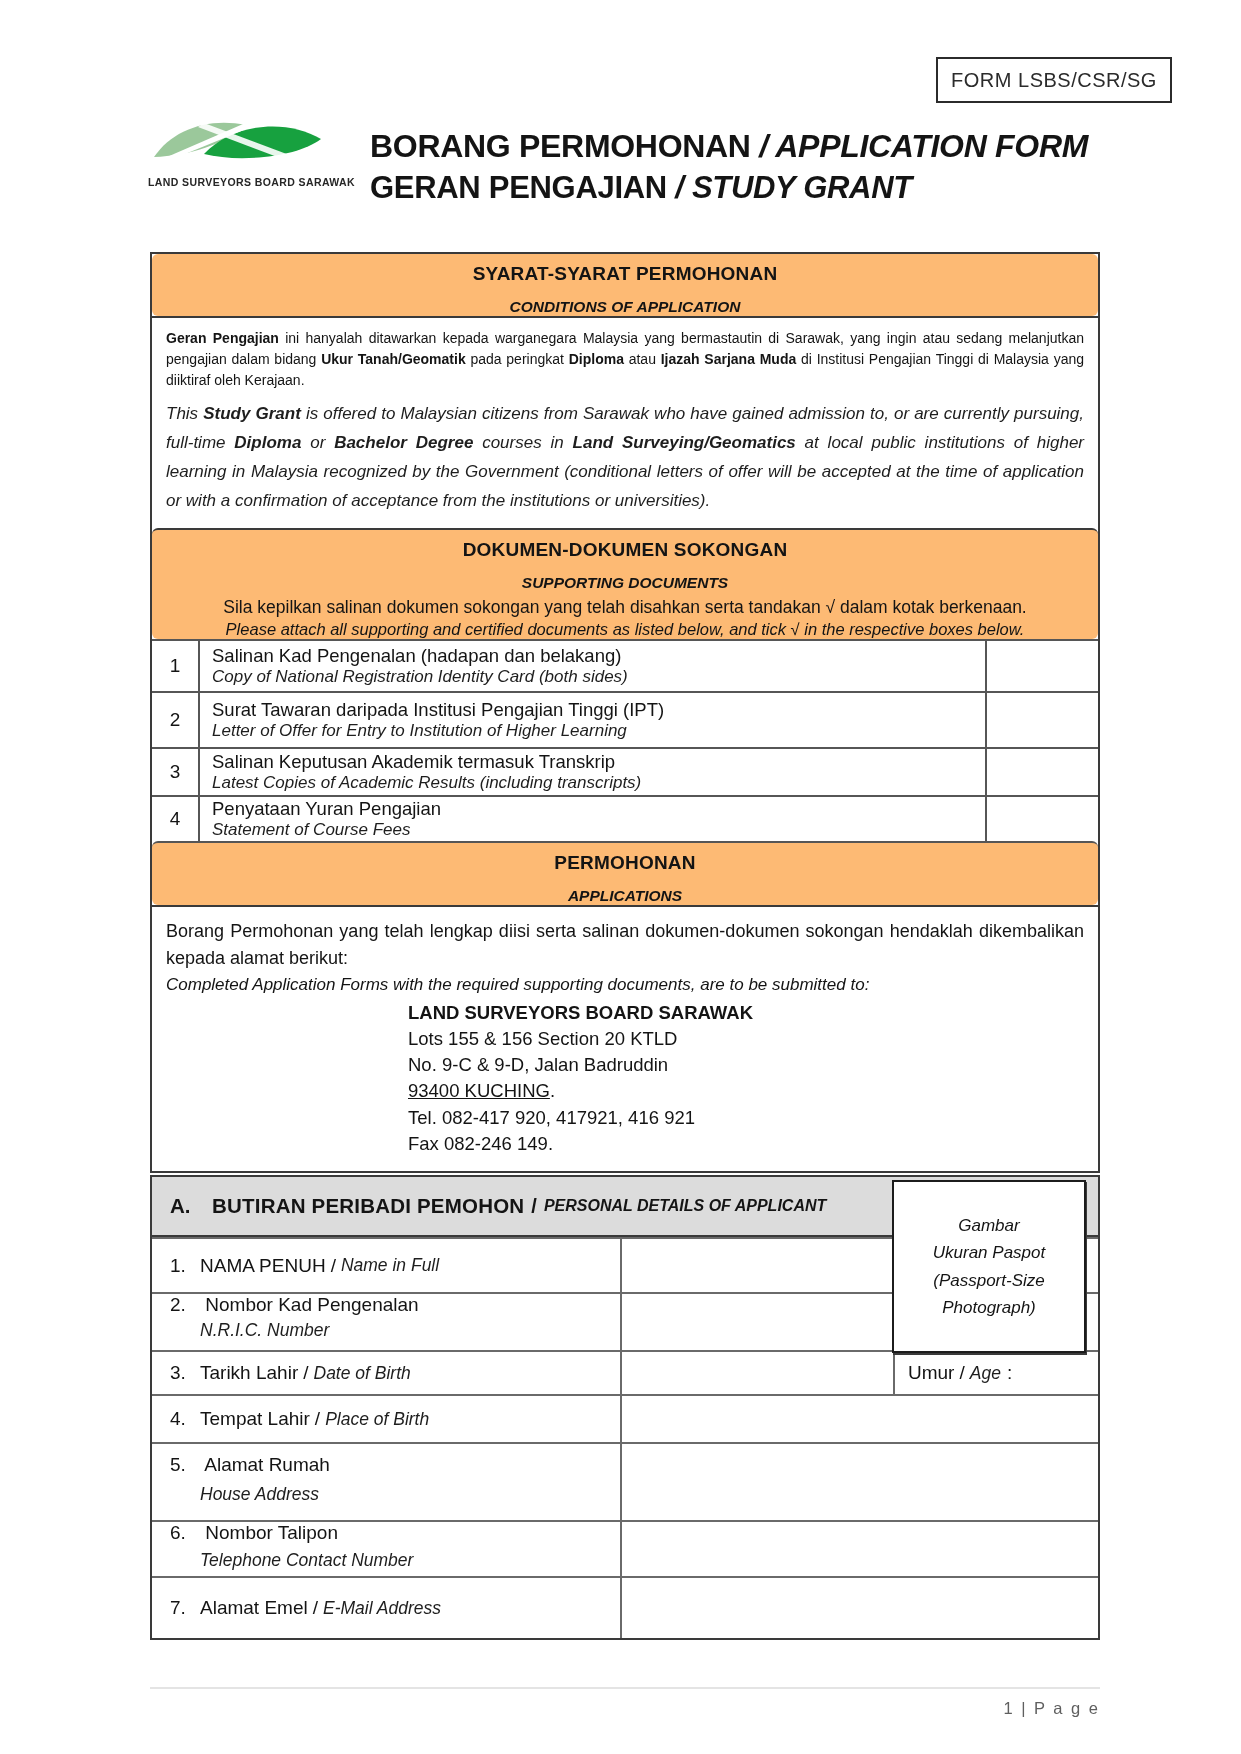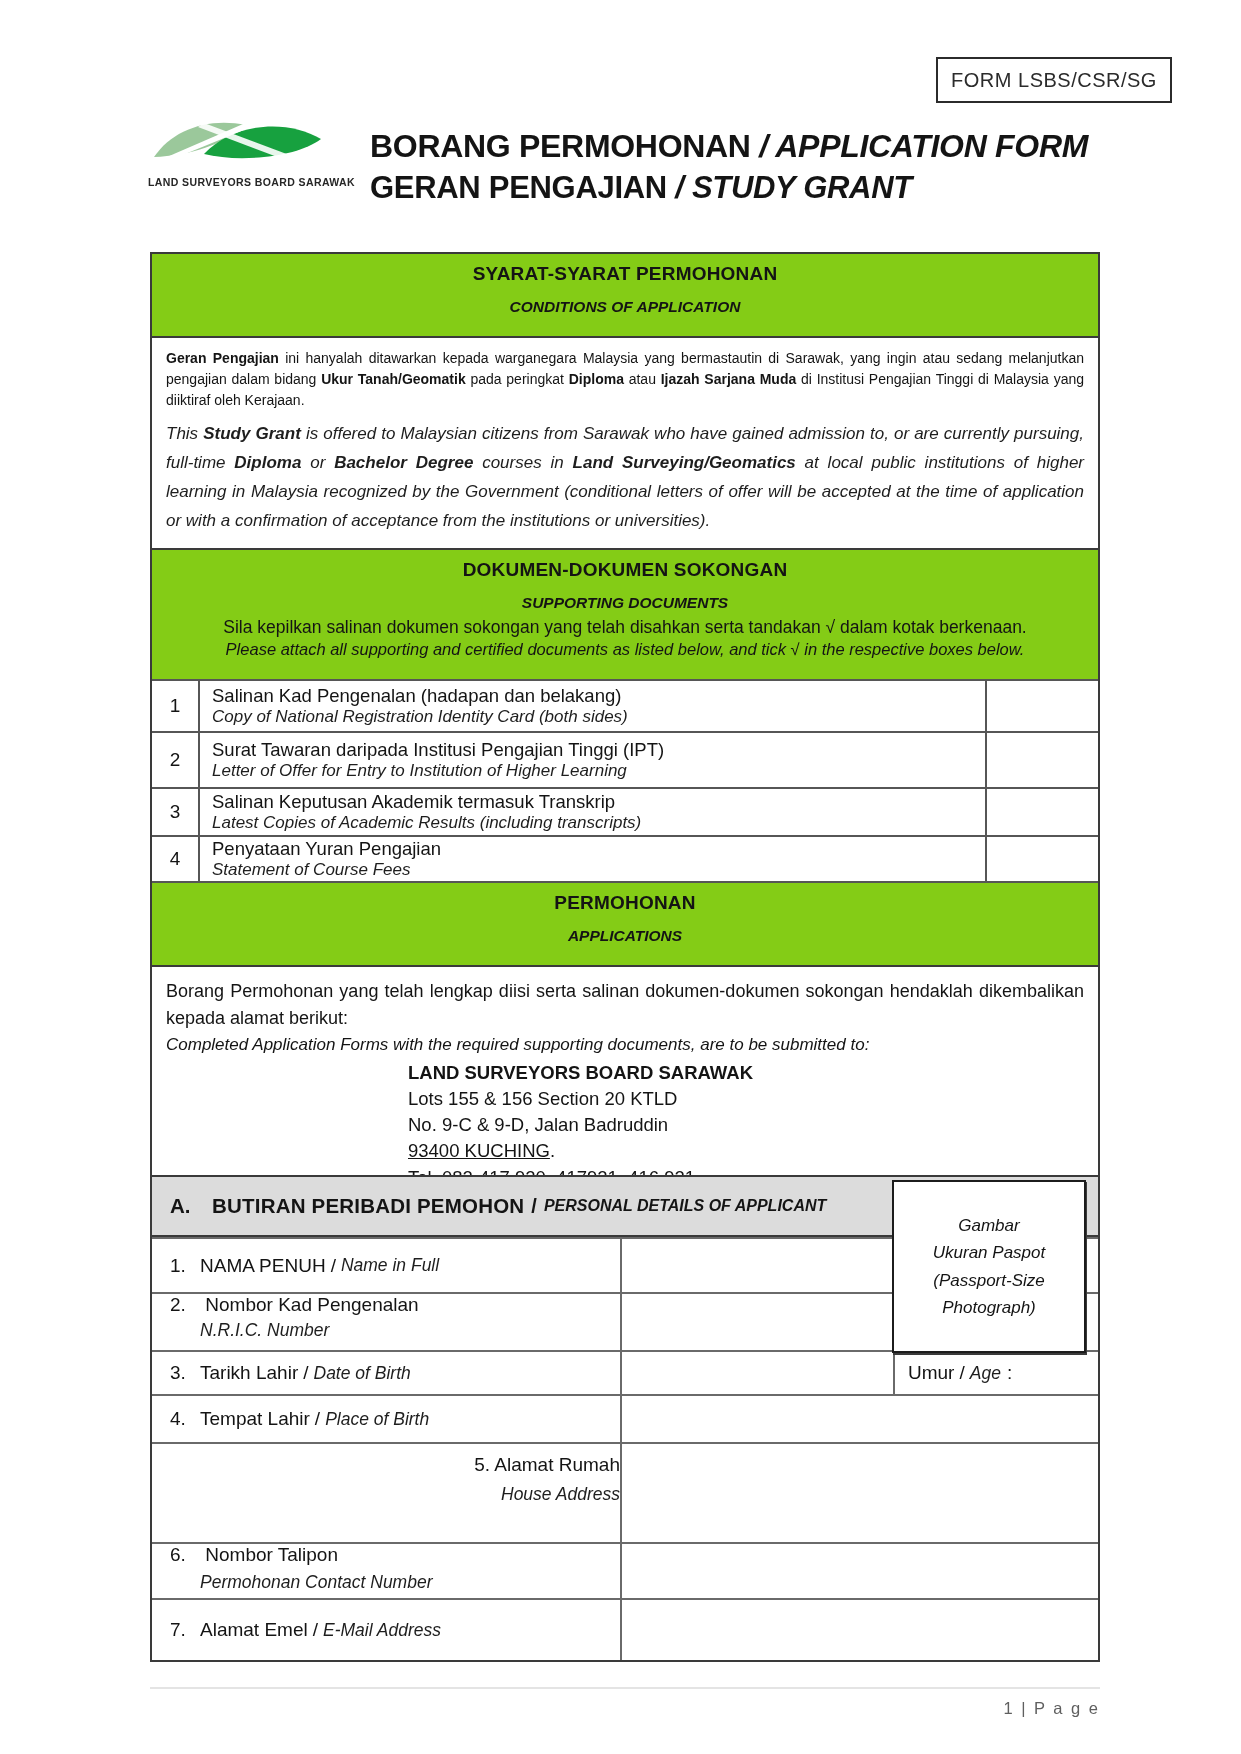--- a/index.html
+++ b/index.html
@@ -16,21 +16,21 @@
   .brand-caption { margin-top: 2px; font-size: 10.5px; font-weight: bold; letter-spacing: 0.4px; color: #262626; white-space: nowrap; }
 
   
   .titles { position: absolute; left: 370px; top: 128px; }
   .title-line1 { font-size: 32px; font-weight: bold; letter-spacing: -0.3px; }
   .title-line2 { font-size: 31px; font-weight: bold; margin-top: 5px; letter-spacing: -0.3px; }
   .ti { font-style: italic; font-weight: bold; }
 
   
   .main-table { position: absolute; left: 150px; top: 252px; width: 950px; border: 2px solid #3a3a3a; background: #fff; }
-  .band { background: #84cc16; text-align: center; padding: 9px 12px 20px; }
+  .band { background: #fdba74; text-align: center; padding: 9px 12px 0; border-radius: 6px; }
   .band-title { font-size: 19px; font-weight: bold; letter-spacing: 0.2px; }
   .band-sub { font-size: 15.5px; font-weight: bold; font-style: italic; margin-top: 13px; }
   .band-line-my { font-size: 17.5px; margin-top: 5px; }
   .band-line-en { font-size: 16.5px; font-style: italic; margin-top: 2px; }
 
   .cond-body { border-top: 2px solid #3a3a3a; padding: 10px 14px 12px; }
   .para-my { font-size: 14px; line-height: 1.5; text-align: justify; }
   .para-en { font-size: 17px; line-height: 1.7; text-align: justify; font-style: italic; margin-top: 9px; color: #1e1e1e; }
   .para-en b { font-style: italic; }
 
@@ -65,21 +65,21 @@
   .p-label.center { display: flex; align-items: center; }
   .p-num { display: inline-block; width: 30px; flex: 0 0 30px; }
   .p-en { font-style: italic; font-size: 17.5px; color: #1e1e1e; }
   .p-sep { margin: 0 5px; }
   .indent { margin-left: 30px; }
   .p-value { flex: 1 1 auto; background: #fff; }
   .p-value.short { flex: 0 0 273px; width: 273px; border-right: 2px solid #6a6a6a; }
   .p-age { flex: 1 1 auto; display: flex; align-items: center; padding-left: 13px; font-size: 19px; }
   .age-colon { margin-left: 6px; }
   .r1 { height: 55px; } .r2 { height: 58px; } .r3 { height: 44px; } .r4 { height: 48px; }
-  .r5 { height: 100px; text-align: right; } .r6 { height: 56px; } .r7 { height: 62px; }
+  .r5 { height: 78px; } .r6 { height: 56px; } .r7 { height: 62px; }
   .pt6 { padding-top: 0; } .pt10 { padding-top: 10px; }
   .gap4 { margin-top: 4px; } .gap8 { margin-top: 8px; } .gap6 { margin-top: 6px; }
 
   
   .photo-box { position: absolute; left: 892px; top: 1180px; width: 194px; height: 173px;
     background: #fff; border: 2px solid #1c1c1c; box-shadow: 1px 2px 0 #3a3a3a;
     display: flex; align-items: center; justify-content: center; text-align: center;
     font-style: italic; font-size: 17px; line-height: 1.6; white-space: pre-line; z-index: 5; }
 
   
@@ -258,21 +258,21 @@
       </div>
       <div class="p-value"></div>
     </div>
 
     <div class="p-row r6">
       <div class="p-label pt6">
         <div>
           <span class="p-num">6.</span>
           <span>Nombor Talipon</span>
         </div>
-        <div class="p-en indent gap6">Permohonan Contact Number</div>
+        <div class="p-en indent gap6">Telephone Contact Number</div>
       </div>
       <div class="p-value"></div>
     </div>
 
     <div class="p-row r7">
       <div class="p-label center">
         <span class="p-num">7.</span>
         <span>Alamat Emel</span>
         <span class="p-sep">/</span>
         <span class="p-en">E-Mail Address</span>

